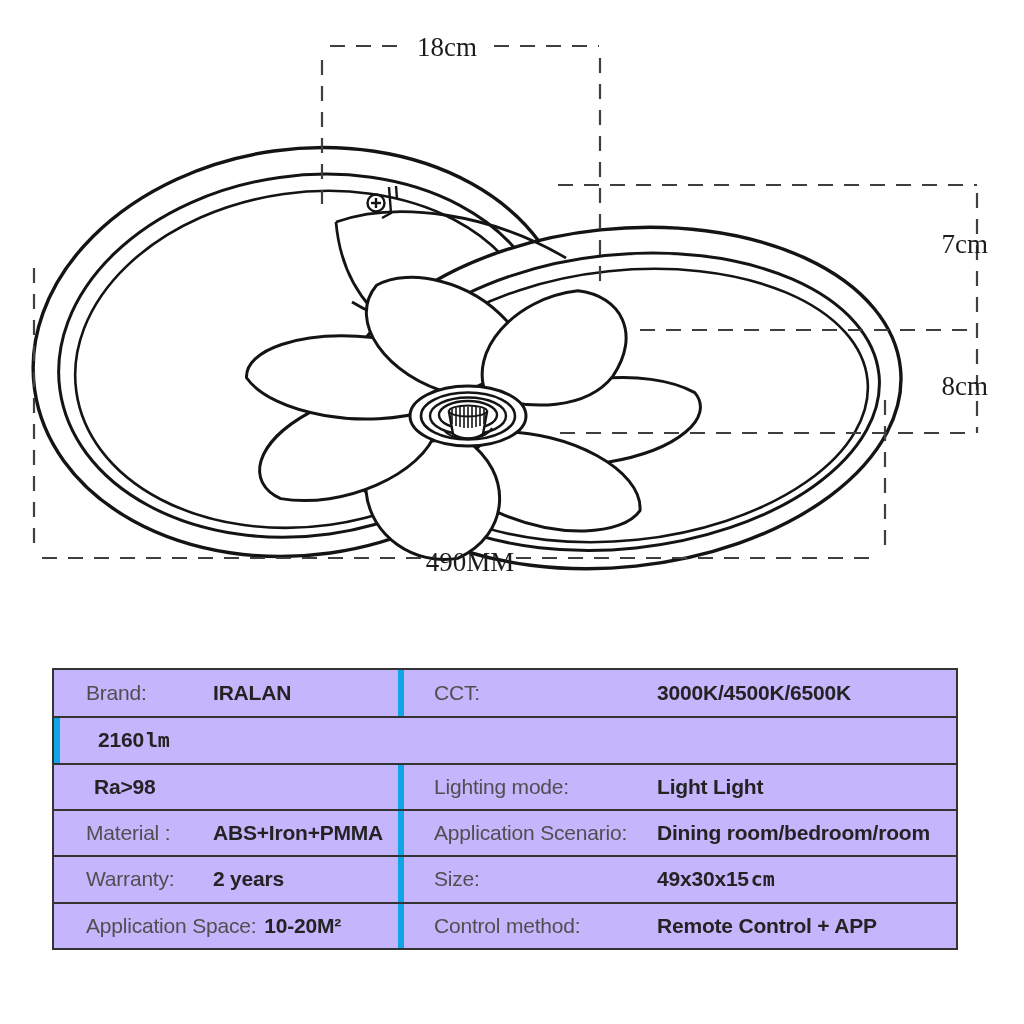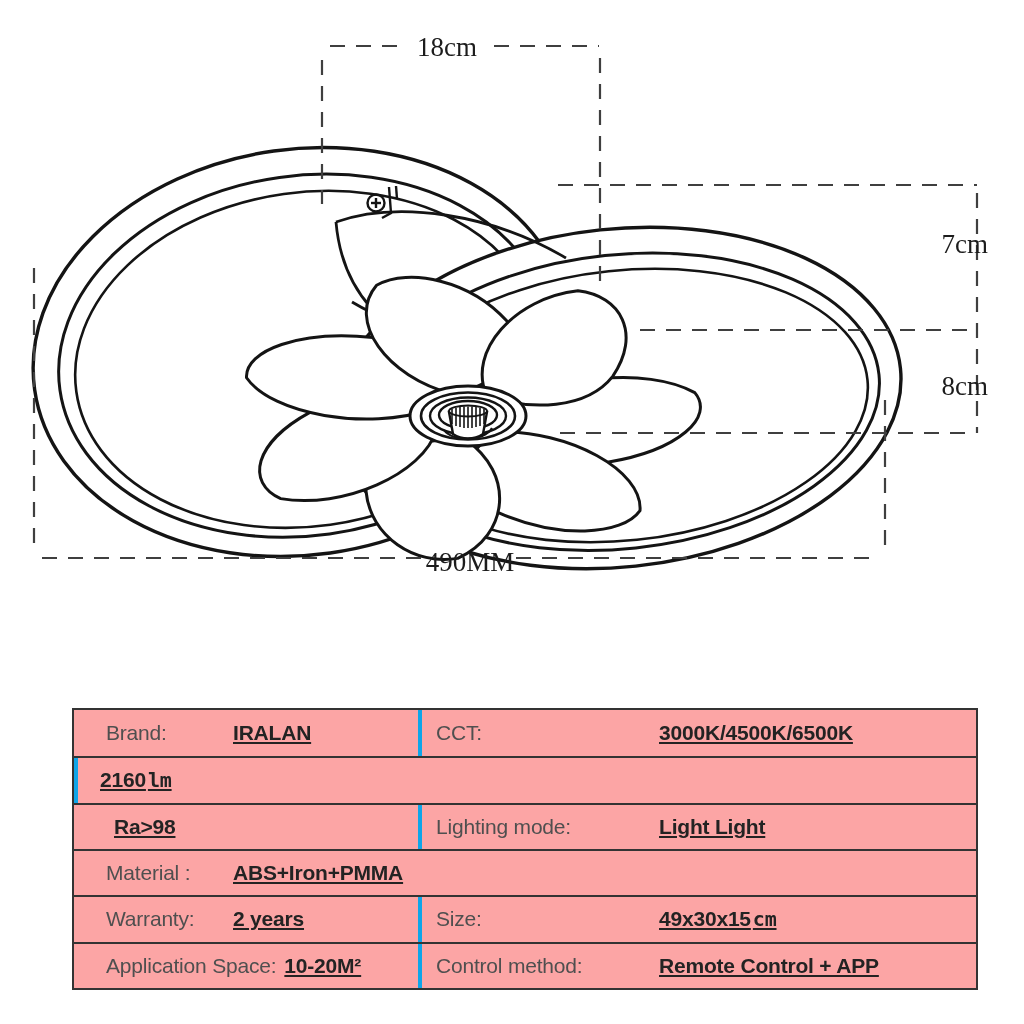--- a/index.html
+++ b/index.html
@@ -12,57 +12,55 @@
   }
   .drawing{position:absolute;top:0;left:0;}
   .dim-label{
     font-family:"Liberation Serif","DejaVu Serif",serif;
     font-size:27px;
     fill:#1c1c1c;
   }
   
   .spec-table{
     position:absolute;
-    left:72px;top:668px;
+    left:52px;top:668px;
     width:906px;height:282px;
     box-sizing:border-box;
     border:2px solid #333333;
     display:grid;
     grid-template-rows:repeat(6,1fr);
-    background:#fca5a5;
-    margin-top:40px;
+    background:#c4b5fd;
   }
   .spec-row{
     display:grid;
     grid-template-columns:344px 1fr;
     min-height:0;
   }
   .spec-row + .spec-row{border-top:2px solid #333333;}
   .cell{
     display:flex;
     align-items:center;
     white-space:nowrap;
     overflow:hidden;
   }
   .cell.left{padding-left:32px;}
-  .cell.right{border-left:4px solid #0ea5e9;padding-left:14px;}
+  .cell.right{border-left:6px solid #0ea5e9;padding-left:30px;}
   .label{
     color:#4f4f4f;
     font-size:21px;
     letter-spacing:-0.2px;
   }
   .cell.left  .label{min-width:119px;}
   .cell.right .label{min-width:215px;}
   .value{
     color:#232323;
     font-weight:700;
     font-size:21px;
     margin-left:8px;
     letter-spacing:-0.2px;
-    text-decoration:underline;
   }
   .unit{
     font-family:"DejaVu Sans Mono","Liberation Mono",monospace;
     font-weight:600;
     font-size:20px;
     margin-left:2px;
   }
 </style>
 </head>
 <body>
@@ -180,20 +178,24 @@
         <span class="label">Lighting mode:</span>
         <span class="value">Light Light</span>
       </div>
     </div>
 
     <div class="spec-row">
       <div class="cell left">
         <span class="label">Material :</span>
         <span class="value">ABS+Iron+PMMA</span>
       </div>
+      <div class="cell right">
+        <span class="label">Application Scenario:</span>
+        <span class="value">Dining room/bedroom/room</span>
+      </div>
     </div>
 
     <div class="spec-row">
       <div class="cell left">
         <span class="label">Warranty:</span>
         <span class="value">2 years</span>
       </div>
       <div class="cell right">
         <span class="label">Size:</span>
         <span class="value"><span>49x30x15</span><span class="unit">cm</span></span>

